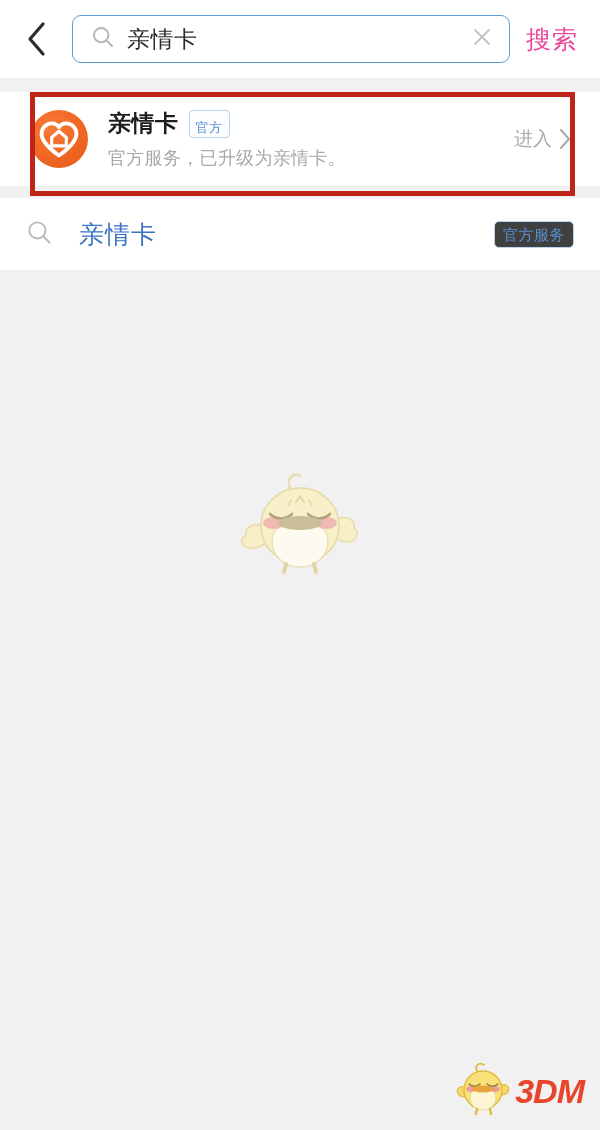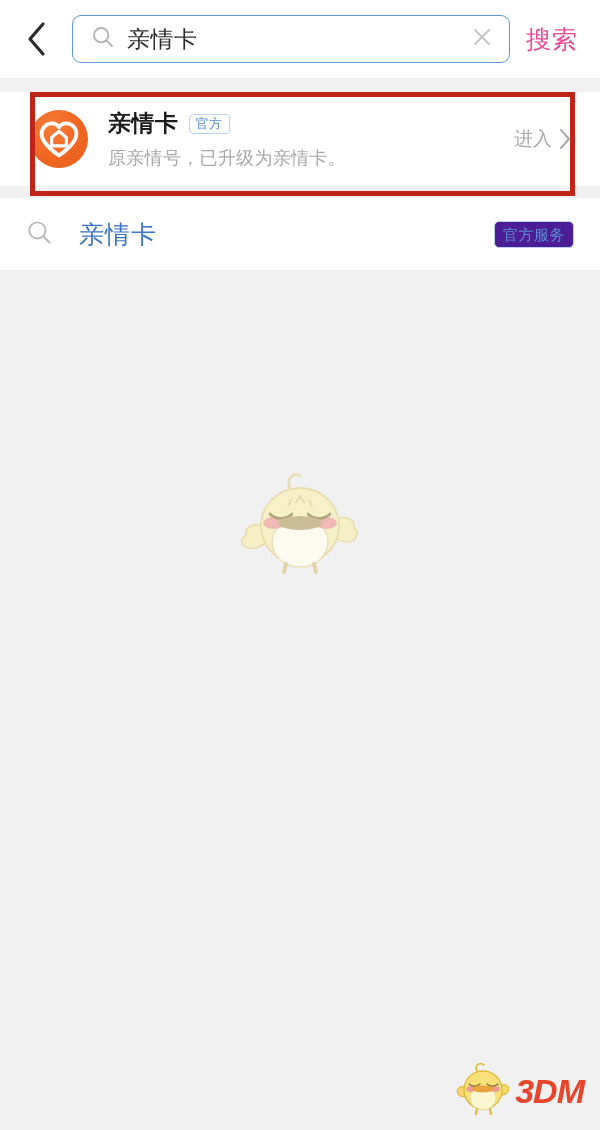--- a/index.html
+++ b/index.html
@@ -119,21 +119,21 @@
     font-size: 23px;
     font-weight: bold;
     color: #1d1d1d;
     letter-spacing: 0.5px;
   }
   .badge-official {
     font-size: 13px;
     color: #5b8fd0;
     border: 1px solid #b9d3ee;
     border-radius: 4px;
-    padding: 2px 6px 3px;
+    padding: 10px 6px 3px;
     background: #fbfdff;
     line-height: 1;
     letter-spacing: 0.5px;
   }
   .card-sub {
     font-size: 18px;
     color: #a8a8a8;
     letter-spacing: 0.3px;
     white-space: nowrap;
     overflow: hidden;
@@ -181,21 +181,21 @@
     color: #3a74c4;
     letter-spacing: 1px;
   }
   .badge-service {
     flex: 0 0 auto;
     font-size: 15px;
     color: #5b8fd0;
     border: 1px solid #bcd5ef;
     border-radius: 5px;
     padding: 5px 8px;
-    background: #4c1d95;
+    background: #404040;
     line-height: 1;
     letter-spacing: 0.5px;
   }
 
   
   .empty-area {
     position: relative;
     background: #f1f1f1;
     height: 830px;
   }
@@ -274,21 +274,21 @@
           <path d="M24 15.5 L32 22.3 L32 31.5 L16 31.5 L16 22.3 Z" fill="none" stroke="#ffffff" stroke-width="3.4" stroke-linejoin="round"></path>
         </svg>
       </span>
     </div>
 
     <div class="card-text">
       <div class="card-title-row">
         <span class="card-title">亲情卡</span>
         <span class="badge-official">官方</span>
       </div>
-      <div class="card-sub">原亲情号，已升级为亲情卡。</div>
+      <div class="card-sub">官方服务，已升级为亲情卡。</div>
     </div>
 
     <div class="card-enter">
       <span>进入</span>
       <span>
         <svg width="14" height="24" viewBox="0 0 14 24">
           <polyline points="3,3 11,12 3,21" fill="none" stroke="#a9a9a9" stroke-width="2" stroke-linecap="round" stroke-linejoin="round"></polyline>
         </svg>
       </span>
     </div>

